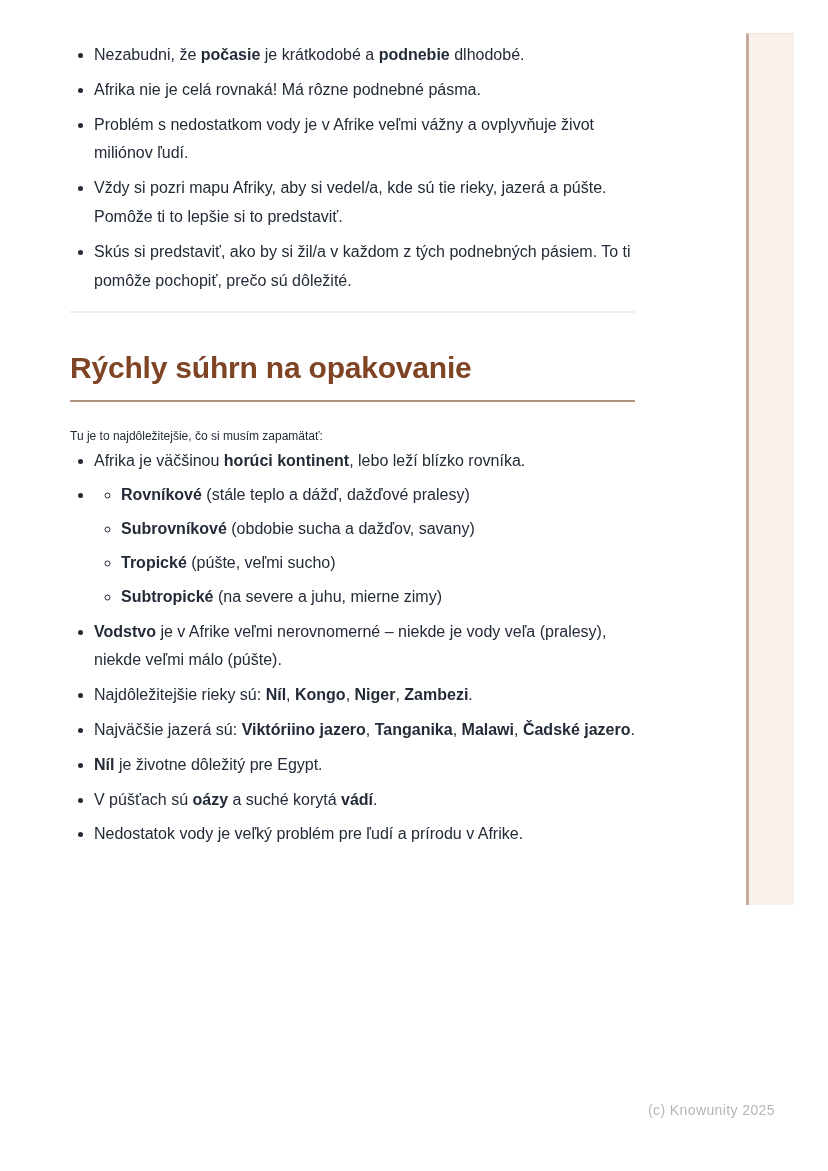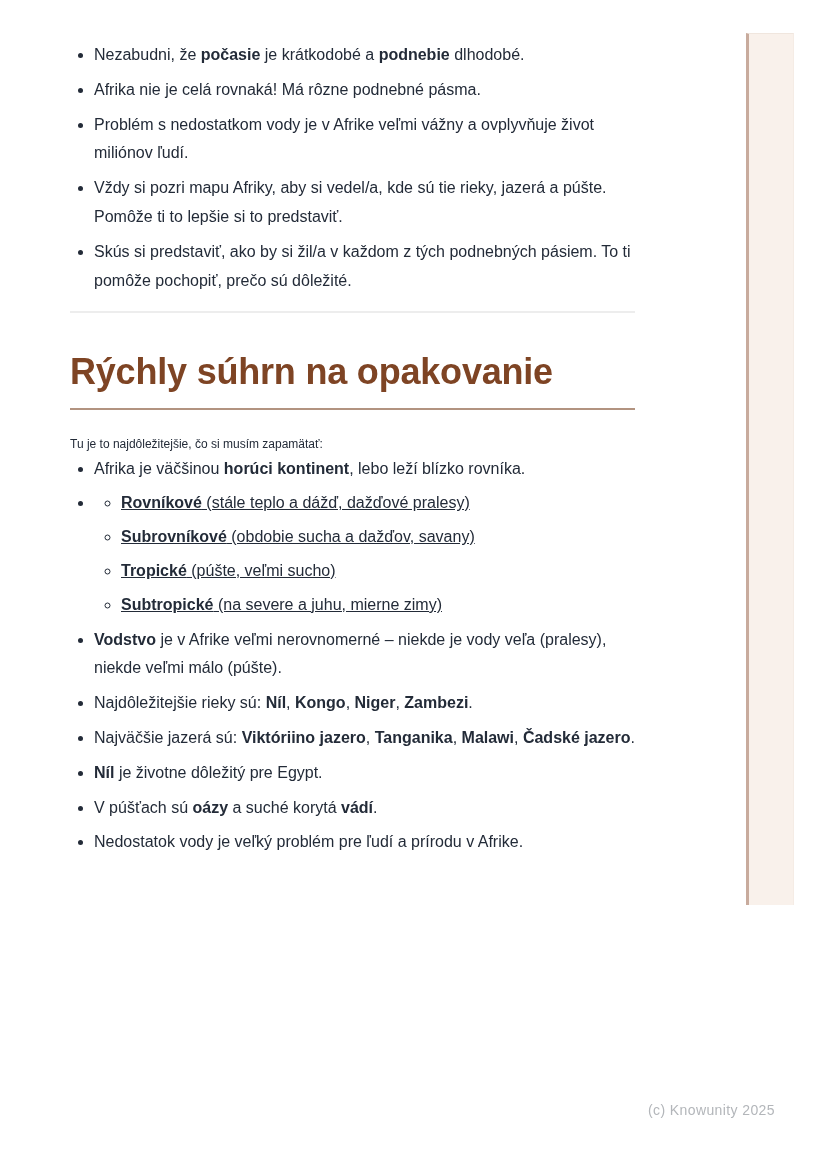--- a/index.html
+++ b/index.html
@@ -49,33 +49,32 @@
   }
   ul.sublist {
     list-style: circle outside;
     margin: 2px 0 0 0;
     padding-left: 27px;
   }
   ul.sublist > li {
     font-size: 16px;
     line-height: 1.8;
     margin-bottom: 5px;
-    text-decoration: underline;
   }
   strong { font-weight: 700; }
   .top-list { margin-top: 27px; }
   hr.divider {
     border: none;
     border-top: 2px solid #ededed;
     margin: 16px 0 0 0;
     width: 100%;
   }
   h1.heading {
     margin: 38px 0 0 0;
-    font-size: 36px;
+    font-size: 30px;
     font-weight: 700;
     letter-spacing: -0.2px;
     color: #7e4424;
   }
   .heading-rule {
     height: 2px;
     background: #b29380;
     margin-top: 15px;
     width: 100%;
   }

